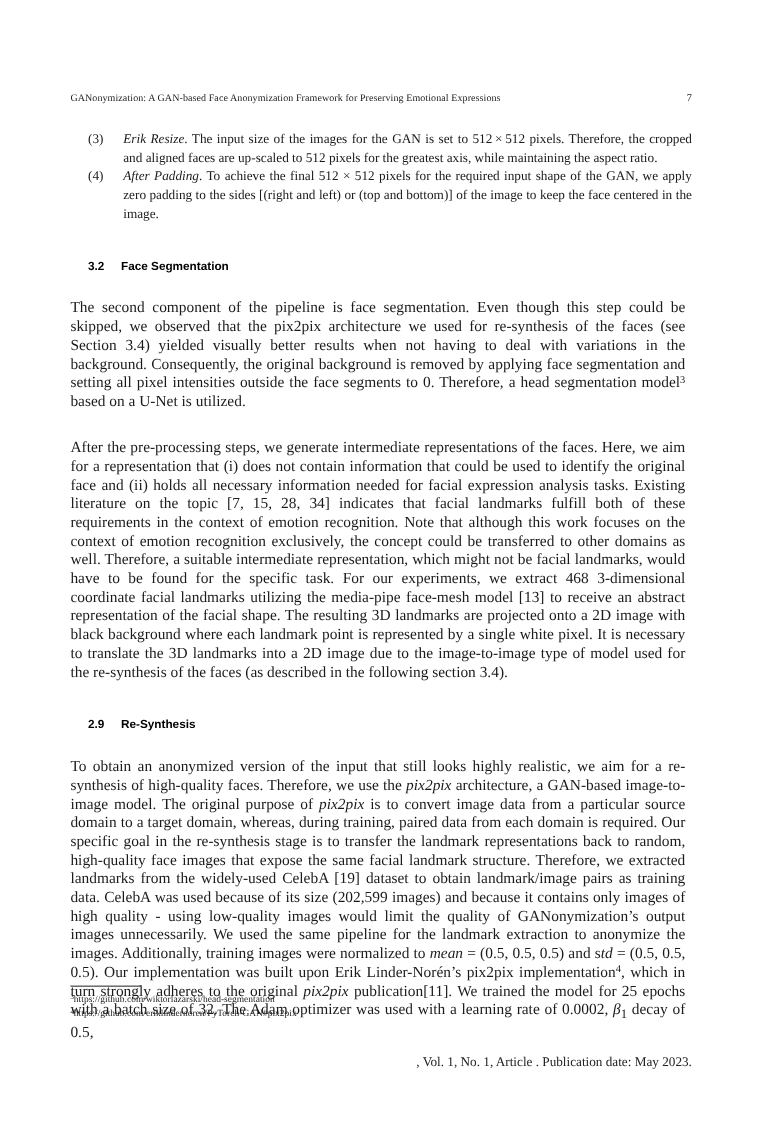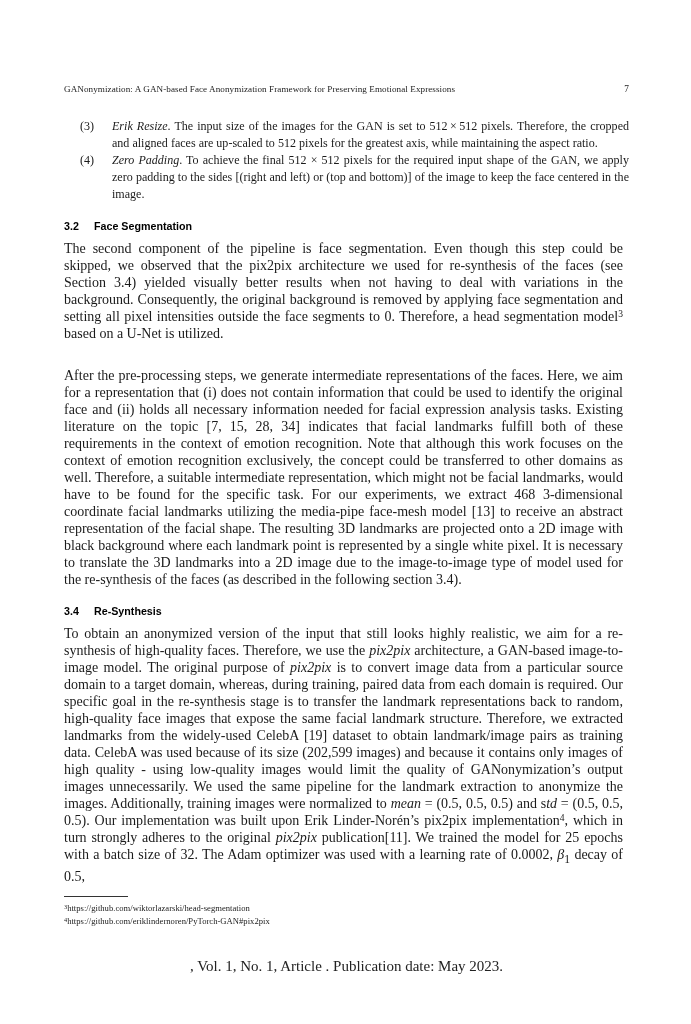--- a/index.html
+++ b/index.html
@@ -50,21 +50,21 @@
     font-size: 14px;
     line-height: 17.0px;
     text-align: justify;
     text-justify: inter-word;
     hyphens: none;
   }
   .sec-head {
     font-family: "Liberation Sans", "DejaVu Sans", sans-serif;
     font-weight: bold;
     font-size: 10.7px;
-    margin: 0;
+    margin: 16px;
     padding: 0;
     color: #000;
   }
   .sec-head .num { display: inline-block; width: 30px; }
 
   .gap-before-head { height: 17px; }
   .gap-after-head { height: 8px; }
 
   
   ol.numlist {
@@ -120,57 +120,57 @@
     font-size: 0.72em;
     vertical-align: 0.40em;
   }
 
   
   .run-foot {
     position: absolute;
     left: 64px;
     top: 958px;
     width: 565px;
-    text-align: center;
-    font-size: 15px;
+    text-align: right;
+    font-size: 12px;
     color: #222;
   }
 </style>
 </head>
 <body>
 
 <div class="page">
 
   <div class="run-head">
     <span class="title">GANonymization: A GAN-based Face Anonymization Framework for Preserving Emotional Expressions</span>
     <span class="pageno">7</span>
   </div>
 
   <div class="col">
 
     <ol class="numlist">
       <li>
         <span class="marker">(3)</span><i>Erik Resize</i><span>. The input size of the images for the GAN is set to 512 × 512 pixels. Therefore, the cropped and aligned faces are up-scaled to 512 pixels for the greatest axis, while maintaining the aspect ratio.</span>
       </li>
       <li>
-        <span class="marker">(4)</span><i>Zero Padding</i><span>. To achieve the final 512 × 512 pixels for the required input shape of the GAN, we apply zero padding to the sides [(right and left) or (top and bottom)] of the image to keep the face centered in the image.</span>
+        <span class="marker">(4)</span><i>After Padding</i><span>. To achieve the final 512 × 512 pixels for the required input shape of the GAN, we apply zero padding to the sides [(right and left) or (top and bottom)] of the image to keep the face centered in the image.</span>
       </li>
     </ol>
 
     <div class="gap-before-head"></div>
     <h2 class="sec-head"><span class="num">3.2</span><span>Face Segmentation</span></h2>
     <div class="gap-after-head"></div>
     <p class="body"><span>The second component of the pipeline is face segmentation. Even though this step could be skipped, we observed that the pix2pix architecture we used for re-synthesis of the faces (see Section 3.4) yielded visually better results when not having to deal with variations in the background. Consequently, the original background is removed by applying face segmentation and setting all pixel intensities outside the face segments to 0. Therefore, a head segmentation model</span><sup>3</sup><span> based on a U-Net is utilized.</span></p>
 
     <div class="gap-before-head"></div>
     <div class="gap-after-head"></div>
     <p class="body">After the pre-processing steps, we generate intermediate representations of the faces. Here, we aim for a representation that (i) does not contain information that could be used to identify the original face and (ii) holds all necessary information needed for facial expression analysis tasks. Existing literature on the topic [7, 15, 28, 34] indicates that facial landmarks fulfill both of these requirements in the context of emotion recognition. Note that although this work focuses on the context of emotion recognition exclusively, the concept could be transferred to other domains as well. Therefore, a suitable intermediate representation, which might not be facial landmarks, would have to be found for the specific task. For our experiments, we extract 468 3-dimensional coordinate facial landmarks utilizing the media-pipe face-mesh model [13] to receive an abstract representation of the facial shape. The resulting 3D landmarks are projected onto a 2D image with black background where each landmark point is represented by a single white pixel. It is necessary to translate the 3D landmarks into a 2D image due to the image-to-image type of model used for the re-synthesis of the faces (as described in the following section 3.4).</p>
 
     <div class="gap-before-head"></div>
-    <h2 class="sec-head"><span class="num">3.4</span><span>Re-Synthesis</span></h2>
+    <h2 class="sec-head"><span class="num">2.9</span><span>Re-Synthesis</span></h2>
     <div class="gap-after-head"></div>
     <p class="body"><span>To obtain an anonymized version of the input that still looks highly realistic, we aim for a re-synthesis of high-quality faces. Therefore, we use the </span><i>pix2pix</i><span> architecture, a GAN-based image-to-image model. The original purpose of </span><i>pix2pix</i><span> is to convert image data from a particular source domain to a target domain, whereas, during training, paired data from each domain is required. Our specific goal in the re-synthesis stage is to transfer the landmark representations back to random, high-quality face images that expose the same facial landmark structure. Therefore, we extracted landmarks from the widely-used CelebA [19] dataset to obtain landmark/image pairs as training data. CelebA was used because of its size (202,599 images) and because it contains only images of high quality - using low-quality images would limit the quality of GANonymization’s output images unnecessarily. We used the same pipeline for the landmark extraction to anonymize the images. Additionally, training images were normalized to </span><i class="math">mean</i><span> = (0.5, 0.5, 0.5) and </span><span class="mathup">s</span><i class="math">td</i><span> = (0.5, 0.5, 0.5). Our implementation was built upon Erik Linder-Norén’s pix2pix implementation</span><sup>4</sup><span>, which in turn strongly adheres to the original </span><i>pix2pix</i><span> publication[11]. We trained the model for 25 epochs with a batch size of 32. The Adam optimizer was used with a learning rate of 0.0002, </span><i class="math">β</i><sub>1</sub><span> decay of 0.5,</span></p>
 
   </div>
 
   <div class="footnotes">
     <div class="fn-rule"></div>
     <p class="fn"><sup>3</sup><span>https://github.com/wiktorlazarski/head-segmentation</span></p>
     <p class="fn"><sup>4</sup><span>https://github.com/eriklindernoren/PyTorch-GAN#pix2pix</span></p>
   </div>

